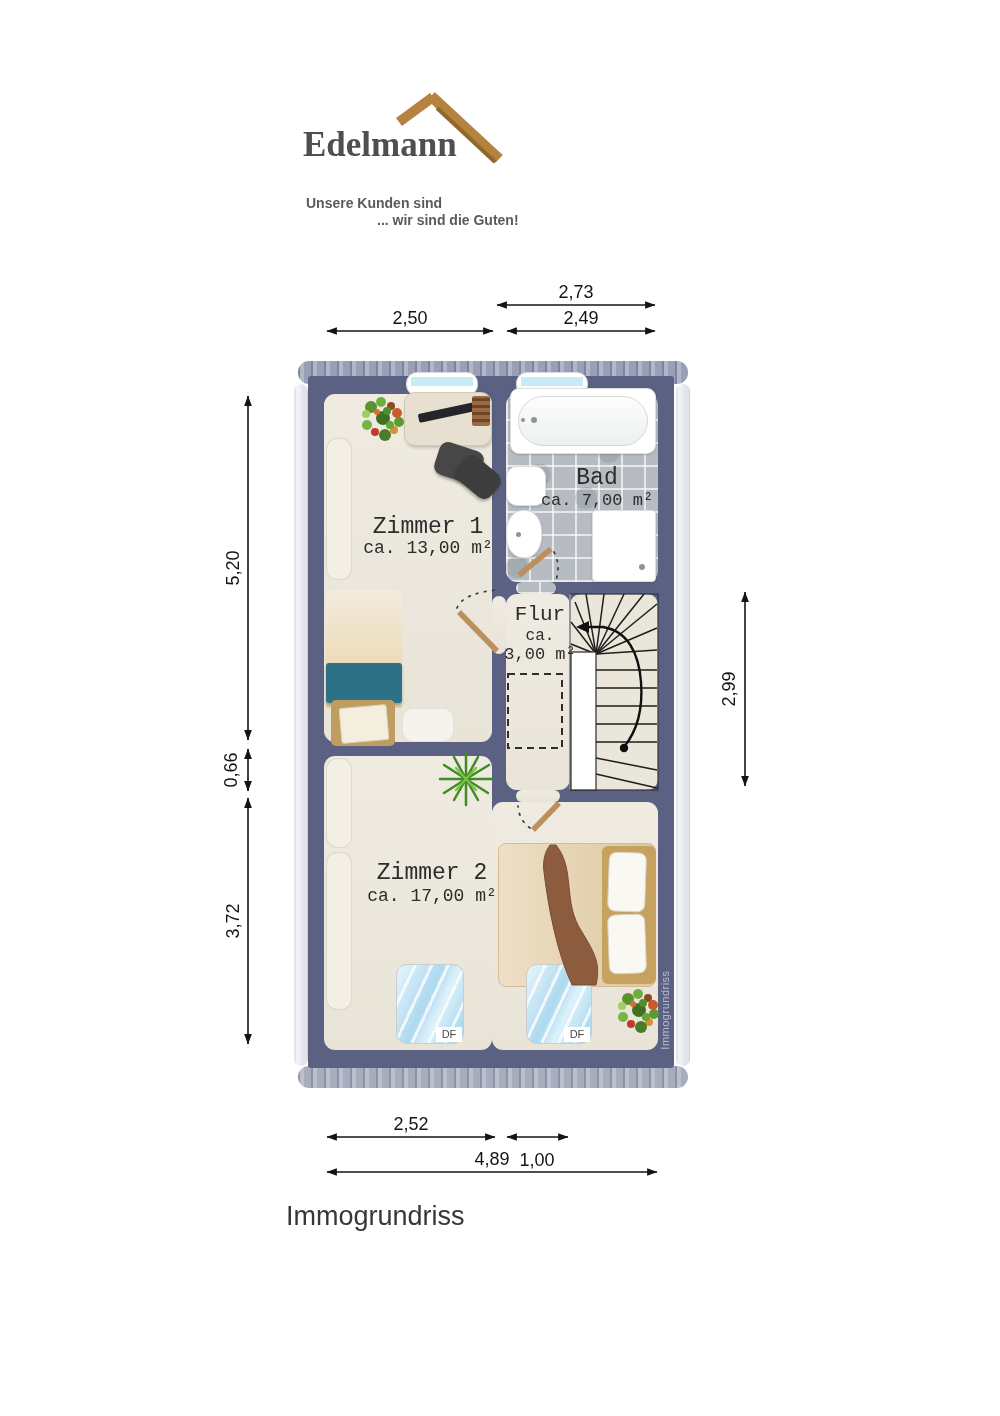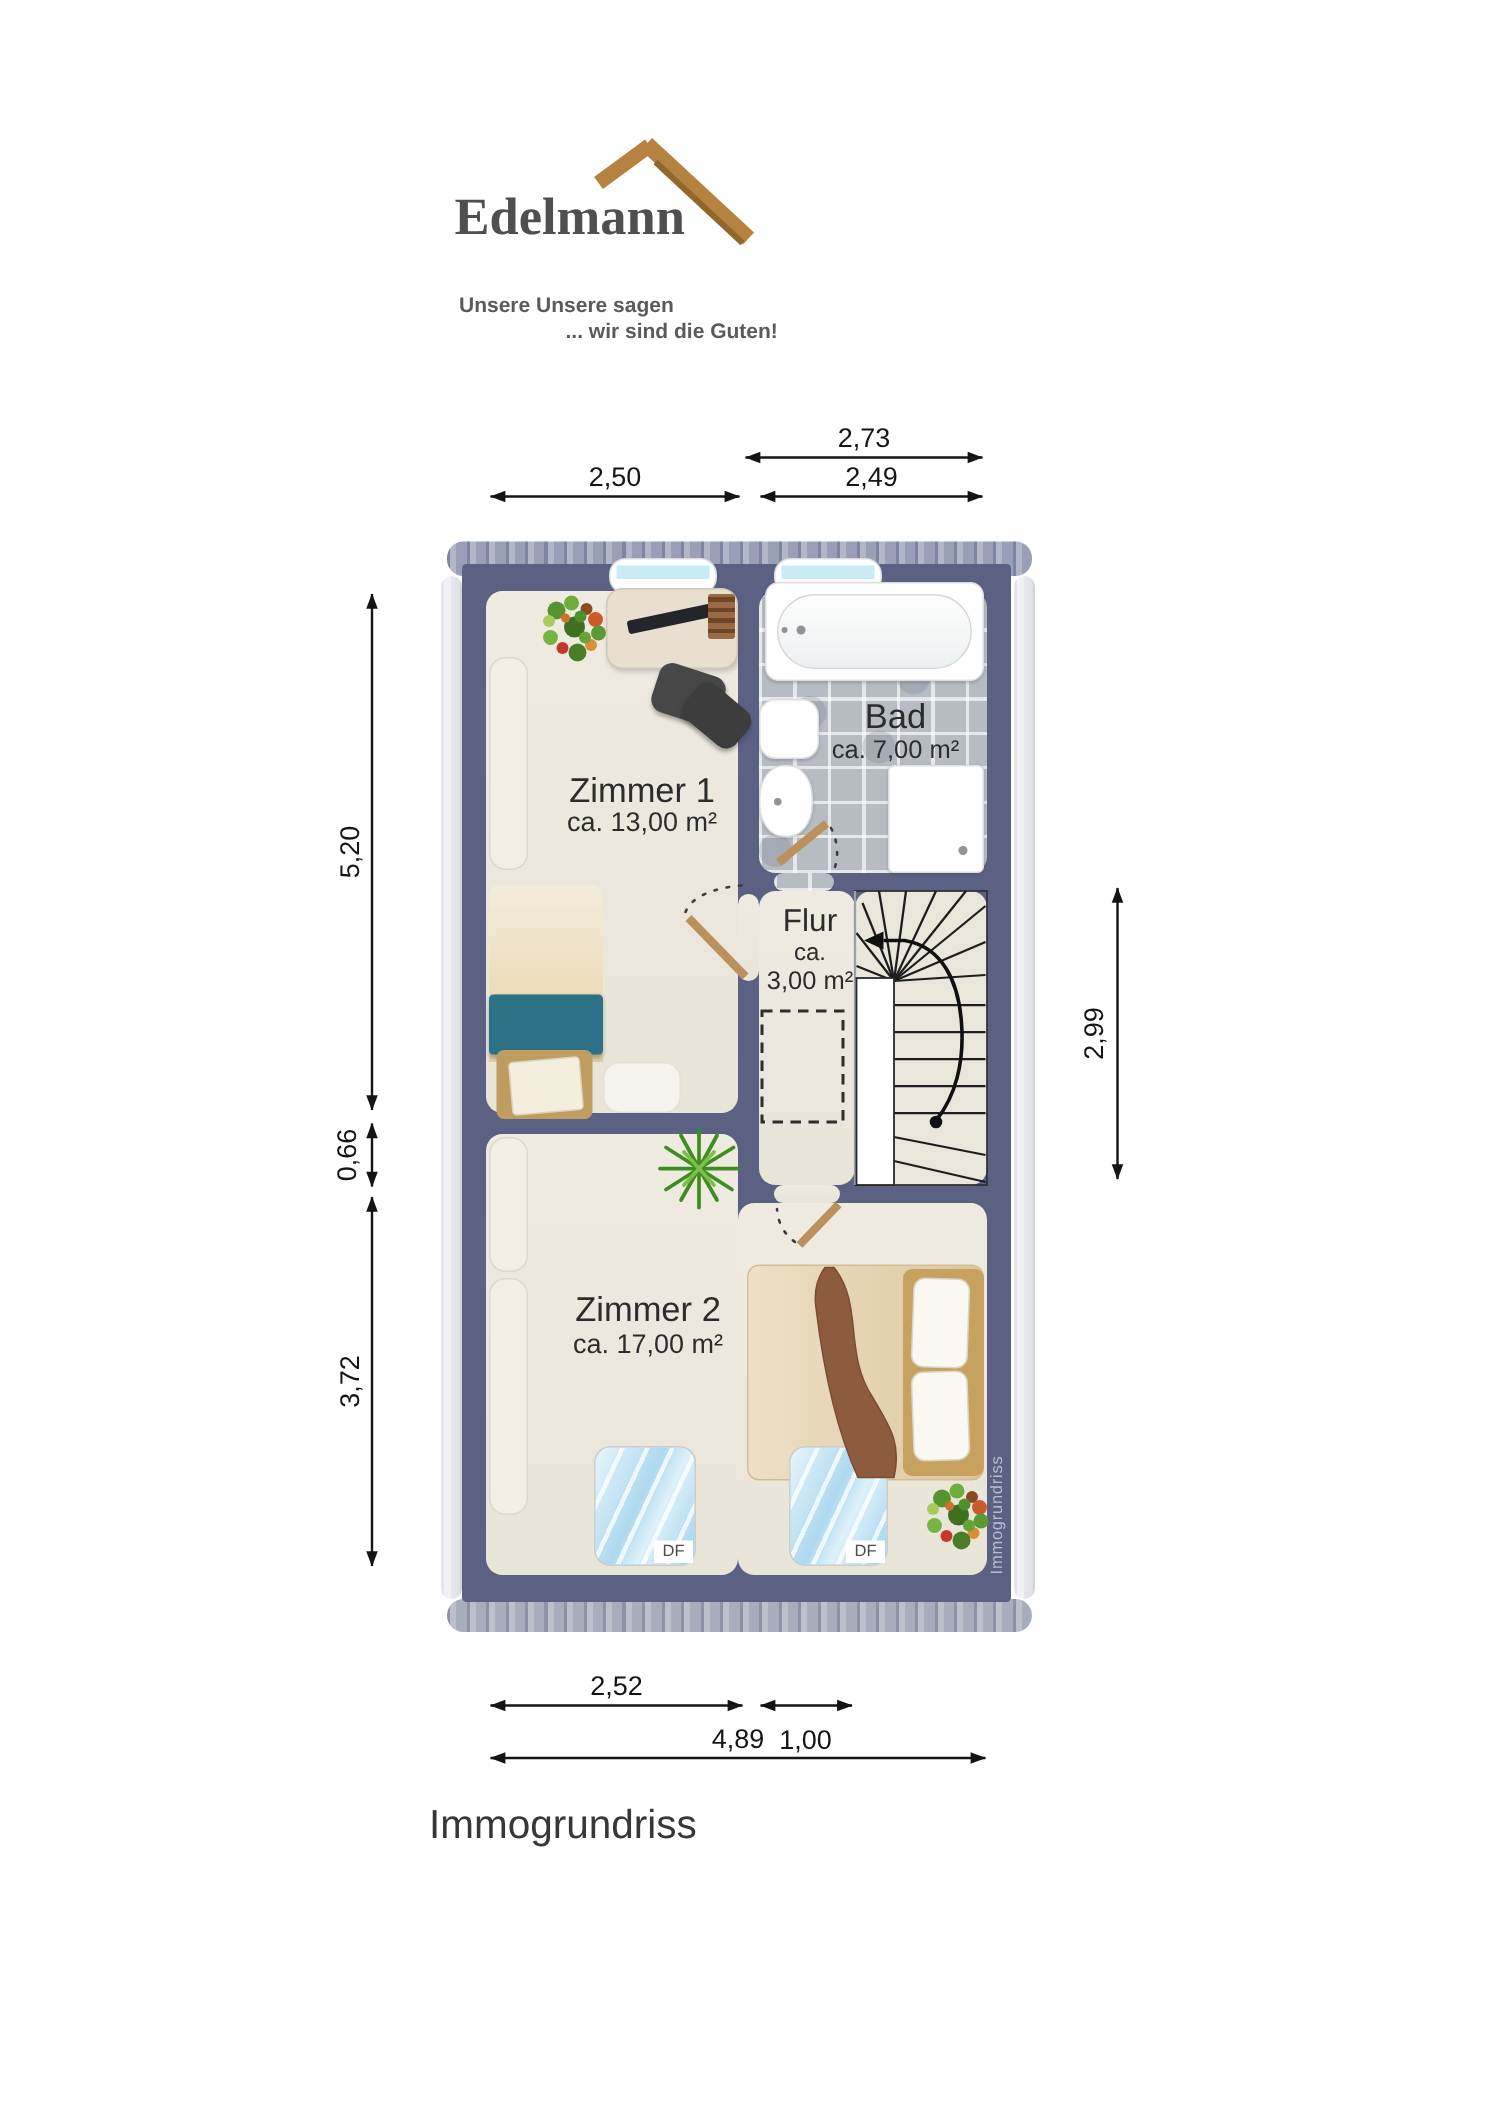--- a/index.html
+++ b/index.html
@@ -52,21 +52,21 @@
   .pillow{background:#faf8f2;border:1px solid #d8d4c8;border-radius:8px;}
   .skylight{background:
       repeating-linear-gradient(115deg,rgba(255,255,255,0.75) 0 3px,rgba(255,255,255,0) 3px 15px),
       linear-gradient(115deg,#e8f6fc 0%,#aed9ef 45%,#ddf1fa 62%,#9fd2ea 100%);
       border:1px solid #c9cdd0;box-sizing:border-box;}
   .df-tab{position:absolute;background:#ffffff;color:#4a4a4a;font-size:11px;line-height:15px;
           text-align:center;width:26px;height:15px;}
   .nightstand{background:#f6f3ec;border:1px solid rgba(0,0,0,0.07);box-sizing:border-box;}
 
   
-  .lbl{position:absolute;transform:translate(-50%,-50%);white-space:nowrap;color:#2c2c2c;line-height:1;}
+  .lbl{position:absolute;transform:translate(-50%,-50%);white-space:nowrap;color:#2c2c2c;line-height:1;font-family:Liberation Mono, monospace;}
   .room-name{font-size:23px;}
   .room-area{font-size:18px;}
   .flur-name{font-size:21px;}
   .flur-area{font-size:16px;}
   .dim{position:absolute;transform:translate(-50%,-50%);font-size:18px;color:#141414;white-space:nowrap;line-height:1;}
   .dim.vert{transform:translate(-50%,-50%) rotate(-90deg);}
   .watermark{position:absolute;transform:translate(-50%,-50%) rotate(-90deg);font-size:11px;
              color:#b9bdd0;letter-spacing:0.5px;white-space:nowrap;}
   .floor-title{position:absolute;font-size:27px;color:#373737;white-space:nowrap;}
   svg.overlay{position:absolute;left:0;top:0;pointer-events:none;}
@@ -77,21 +77,21 @@
 <div class="canvas">
 
   <svg class="overlay" width="1000" height="1416" viewBox="0 0 1000 1416">
     <g>
       <line x1="399" y1="122" x2="433" y2="97" stroke="#b5833f" stroke-width="10"></line>
       <line x1="431" y1="96" x2="499" y2="159" stroke="#b5833f" stroke-width="11"></line>
       <line x1="437" y1="108" x2="495" y2="162" stroke="#90682c" stroke-width="4"></line>
     </g>
   </svg>
   <div class="brand" style="left:303px;top:127px;font-size:35px;">Edelmann</div>
-  <div class="tagline" style="left:306px;top:196px;">Unsere Unsere sagen</div>
+  <div class="tagline" style="left:306px;top:196px;">Unsere Kunden sind</div>
   <div class="tagline" style="left:377px;top:213px;">... wir sind die Guten!</div>
 
   <div class="abs hatch-top" style="left:298px;top:361px;width:390px;height:23px;"></div>
   <div class="abs hatch-bottom" style="left:298px;top:1066px;width:390px;height:22px;"></div>
   <div class="abs hatch-side" style="left:294px;top:384px;width:14px;height:682px;"></div>
   <div class="abs hatch-side" style="left:676px;top:384px;width:14px;height:682px;"></div>
 
   <div class="abs wall" style="left:308px;top:376px;width:366px;height:692px;"></div>
 
   <div class="abs floor" style="left:324px;top:394px;width:168px;height:348px;"></div>

